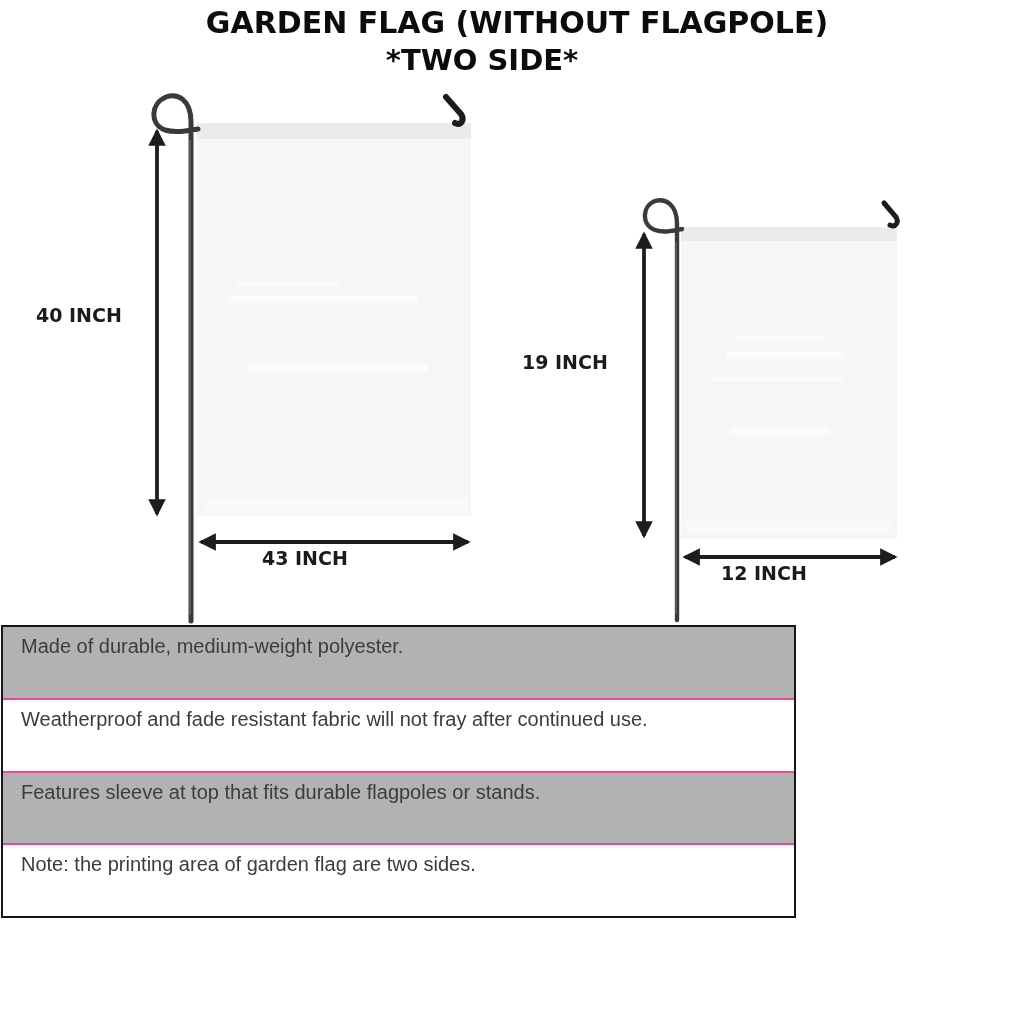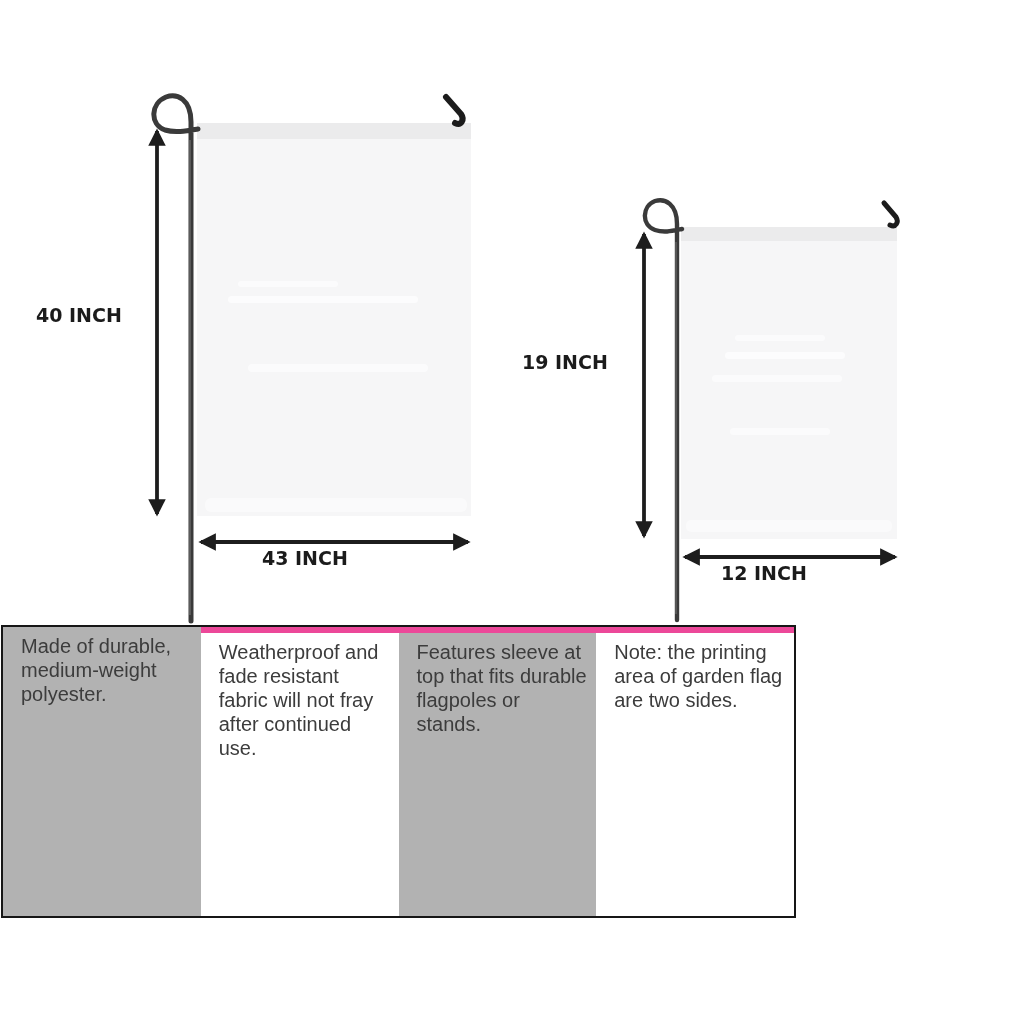--- a/index.html
+++ b/index.html
@@ -26,34 +26,38 @@
     font-family:"DejaVu Sans","Liberation Sans",sans-serif;
     font-weight:700;font-size:19px;
   }
   .lbl-40{left:36px;top:304px;}
   .lbl-28{left:262px;top:547px;}
   .lbl-18{left:522px;top:351px;}
   .lbl-12{left:721px;top:562px;}
   
   .features{
     position:absolute;left:1px;top:625px;width:791px;height:289px;
-    border:2px solid #161616;display:flex;
+    border:2px solid #161616;display:flex;flex-direction:column;
   }
   .feature-row{
     flex:1;background:#ffffff;color:#3c3c3c;font-size:20px;line-height:1.2;
     padding:7px 8px 0 18px;box-sizing:border-box;
   }
-  .feature-row + .feature-row{border-top:6px solid #ec4899;}
+  .feature-row + .feature-row{border-top:2px solid #ec4899;}
   .feature-row:nth-child(odd){background:#b2b2b2;}
 </style>
 </head>
 <body>
 
 <div class="page">
 
+  <div class="title-wrap">
+    <div class="title-line1">GARDEN FLAG (WITHOUT FLAGPOLE)</div>
+    <div class="title-line2">*TWO SIDE*</div>
+  </div>
 
   <svg class="diagram-svg" viewBox="0 0 1024 1024" xmlns="http://www.w3.org/2000/svg">
     <defs>
       <marker id="ah" viewBox="0 0 10 10" refX="8.5" refY="5" markerWidth="4.6" markerHeight="4.6" markerUnits="strokeWidth" orient="auto-start-reverse">
         <path d="M0,0 L10,5 L0,10 Z" fill="#1d1d1d"></path>
       </marker>
       <linearGradient id="poleGrad" x1="0" y1="0" x2="1" y2="0">
         <stop offset="0" stop-color="#1f1f1f"></stop>
         <stop offset="0.45" stop-color="#6d6d6d"></stop>
         <stop offset="1" stop-color="#1f1f1f"></stop>

